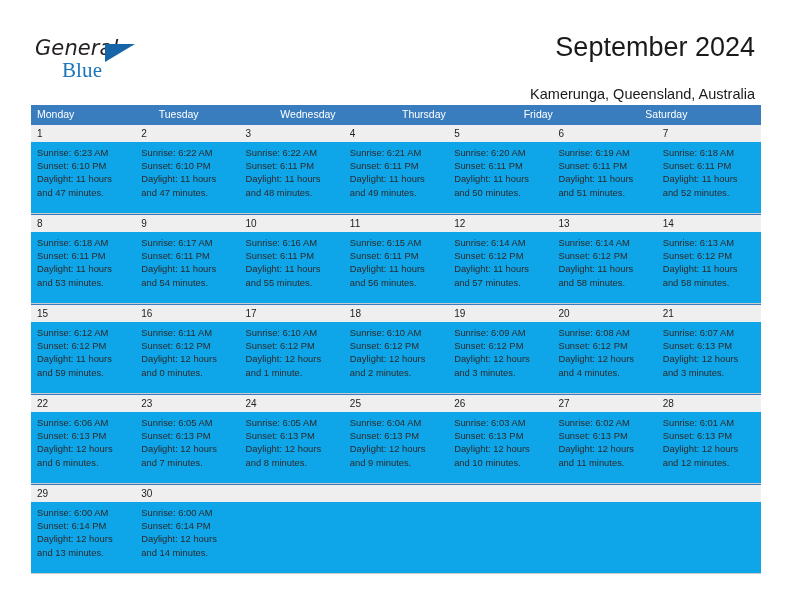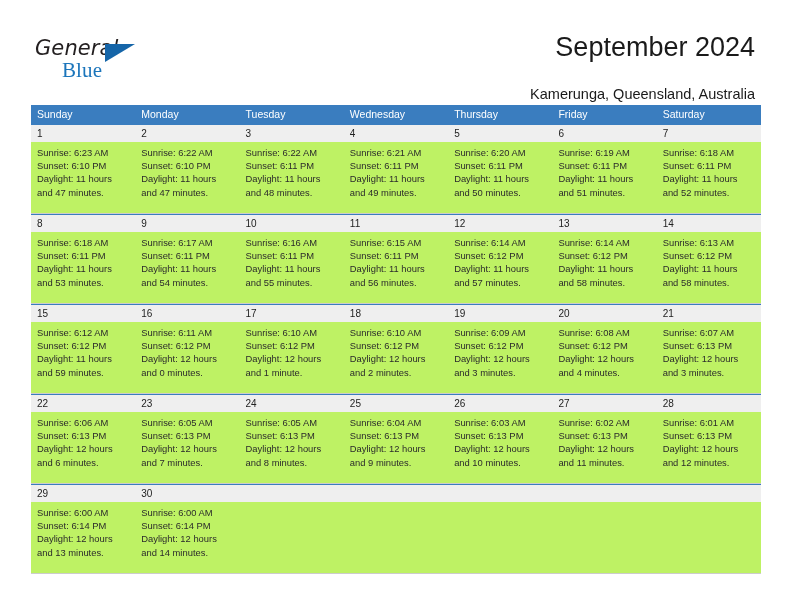--- a/index.html
+++ b/index.html
@@ -136,21 +136,21 @@
     line-height: 17px;
     padding-left: 6px;
     box-sizing: border-box;
     white-space: nowrap;
   }
 
   .detail-band {
     display: flex;
     width: 730px;
     height: 71px;
-    background: #bef264;
+    background: #0ea5e9;
     border-bottom: 1px solid #cccccc;
   }
   .detail-cell {
     flex: 1 1 0;
     box-sizing: border-box;
     padding: 4px 6px 0 6px;
     overflow: hidden;
   }
   .detail-line {
     font-size: 9.4px;
@@ -175,21 +175,20 @@
     <div class="title-block">
       <div class="cal-title">September 2024</div>
       <div class="cal-subtitle">Kamerunga, Queensland, Australia</div>
     </div>
 
   </div>
 
   <div class="calendar">
 
     <div class="weekday-header">
-      <div class="weekday-cell">Sunday</div>
       <div class="weekday-cell">Monday</div>
       <div class="weekday-cell">Tuesday</div>
       <div class="weekday-cell">Wednesday</div>
       <div class="weekday-cell">Thursday</div>
       <div class="weekday-cell">Friday</div>
       <div class="weekday-cell">Saturday</div>
     </div>
 
     <div class="week-row">
       <div class="daynum-band">

